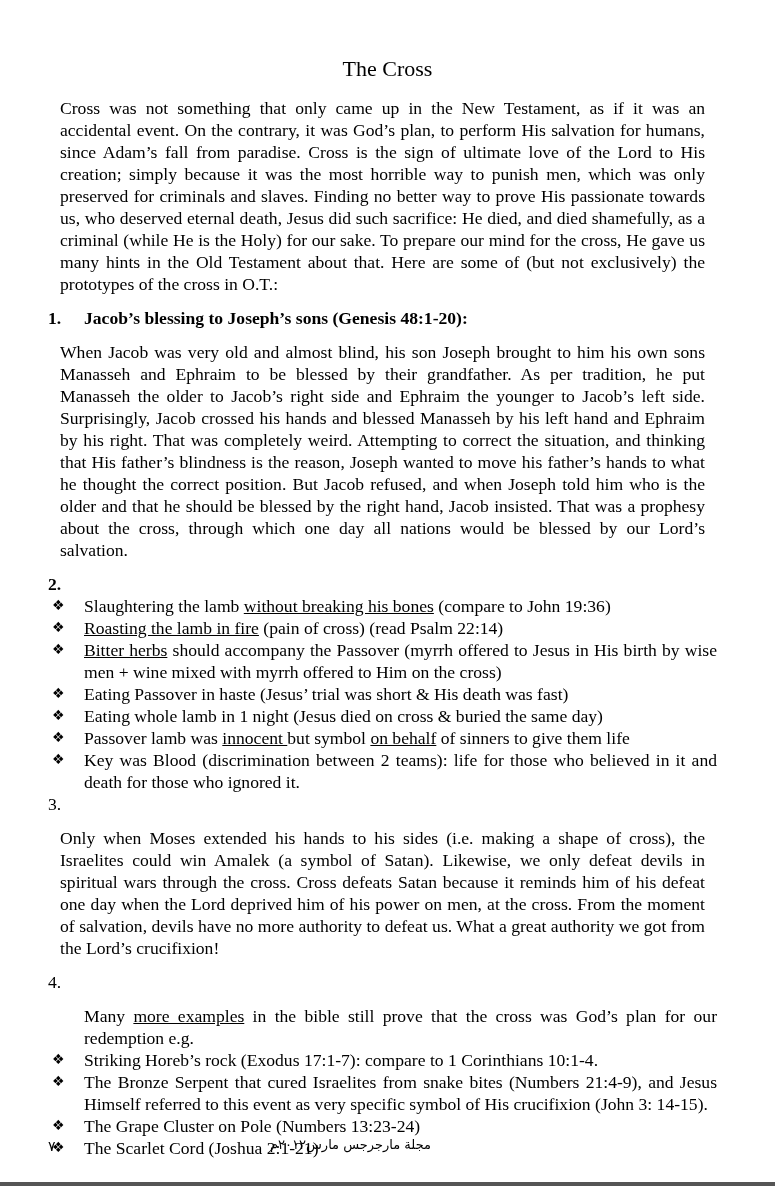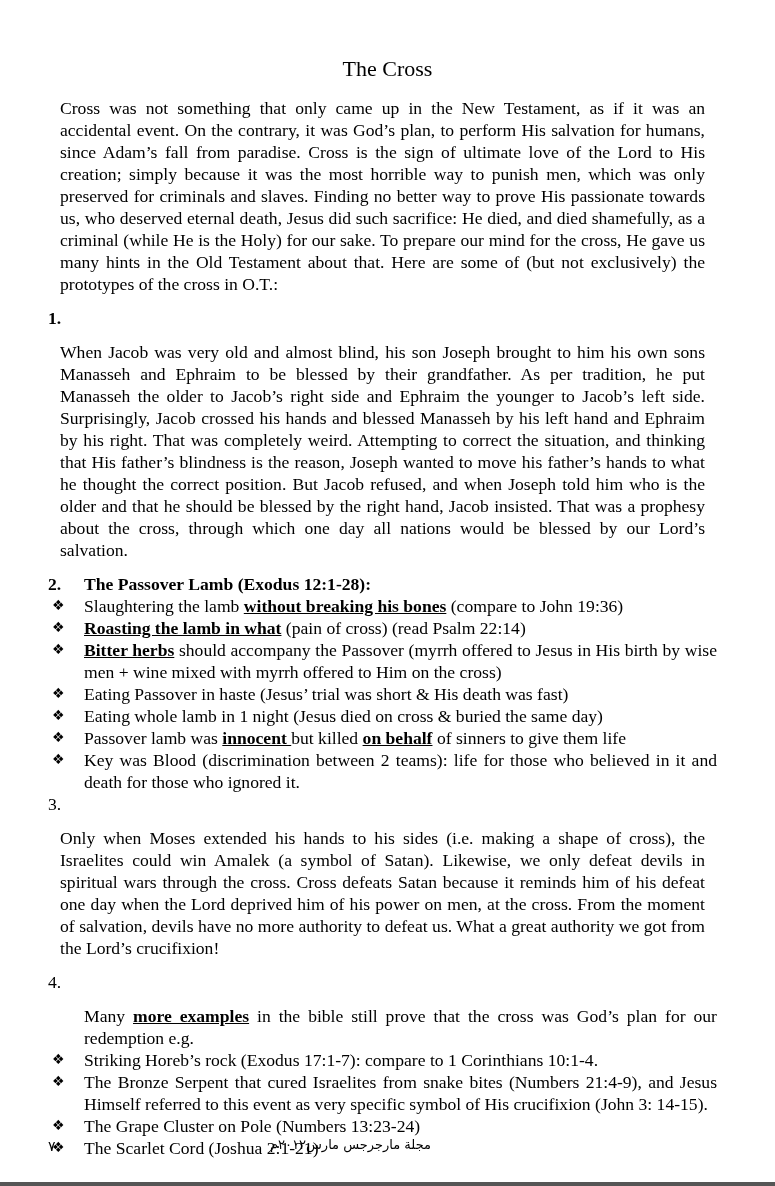--- a/index.html
+++ b/index.html
@@ -12,67 +12,67 @@
   .content { position:absolute; left:48px; top:85px; width:669px;
              font-size:17.6px; line-height:22px; }
   .para { text-align:justify; text-align-last:left; margin:12px; }
   .heading { display:flex; margin:0; }
   .heading .num { width:36px; flex:none; }
   .bold { font-weight:bold; }
   .bullets { margin:0; padding:0; list-style:none; }
   .bullets li { display:flex; }
   .bullets .mark { width:36px; flex:none; padding-left:4px; box-sizing:border-box; font-size:14px; }
   .bullets .txt { flex:1; text-align:justify; text-align-last:left; }
-  u { text-decoration:underline;font-weight:bold; }
+  u { text-decoration:underline; }
   .footer-num { position:absolute; left:48px; top:1138px; font-size:14px; font-family:"DejaVu Sans", sans-serif; }
   .footer-journal { position:absolute; left:270px; top:1137px; width:170px; text-align:left; direction:rtl;
                     font-size:13px; font-family:"DejaVu Sans", sans-serif; }
 </style>
 </head>
 <body>
 
 <div class="page">
   <div class="title">The Cross</div>
 
   <div class="content">
     <p class="para">Cross was not something that only came up in the New Testament, as if it was an accidental event. On the contrary, it was God’s plan, to perform His salvation for humans, since Adam’s fall from paradise. Cross is the sign of ultimate love of the Lord to His creation; simply because it was the most horrible way to punish men, which was only preserved for criminals and slaves. Finding no better way to prove His passionate towards us, who deserved eternal death, Jesus did such sacrifice: He died, and died shamefully, as a criminal (while He is the Holy) for our sake. To prepare our mind for the cross, He gave us many hints in the Old Testament about that. Here are some of (but not exclusively) the prototypes of the cross in O.T.:</p>
 
     <div class="heading bold">
       <span class="num">1.</span>
+      <span>Jacob’s blessing to Joseph’s sons (Genesis 48:1-20):</span>
     </div>
     <p class="para">When Jacob was very old and almost blind, his son Joseph brought to him his own sons Manasseh and Ephraim to be blessed by their grandfather. As per tradition, he put Manasseh the older to Jacob’s right side and Ephraim the younger to Jacob’s left side. Surprisingly, Jacob crossed his hands and blessed Manasseh by his left hand and Ephraim by his right. That was completely weird. Attempting to correct the situation, and thinking that His father’s blindness is the reason, Joseph wanted to move his father’s hands to what he thought the correct position. But Jacob refused, and when Joseph told him who is the older and that he should be blessed by the right hand, Jacob insisted. That was a prophesy about the cross, through which one day all nations would be blessed by our Lord’s salvation.</p>
 
     <div class="heading bold">
       <span class="num">2.</span>
-      <span>The Passover Lamb (Exodus 12:1-28):</span>
     </div>
     <ul class="bullets">
       <li>
         <span class="mark">❖</span>
         <span class="txt"><span>Slaughtering the lamb </span><u>without breaking his bones</u><span> (compare to John 19:36)</span></span>
       </li>
       <li>
         <span class="mark">❖</span>
-        <span class="txt"><u>Roasting the lamb in what</u><span> (pain of cross) (read Psalm 22:14)</span></span>
+        <span class="txt"><u>Roasting the lamb in fire</u><span> (pain of cross) (read Psalm 22:14)</span></span>
       </li>
       <li>
         <span class="mark">❖</span>
         <span class="txt"><u>Bitter herbs</u><span> should accompany the Passover (myrrh offered to Jesus in His birth by wise men + wine mixed with myrrh offered to Him on the cross)</span></span>
       </li>
       <li>
         <span class="mark">❖</span>
         <span class="txt">Eating Passover in haste (Jesus’ trial was short &amp; His death was fast)</span>
       </li>
       <li>
         <span class="mark">❖</span>
         <span class="txt">Eating whole lamb in 1 night (Jesus died on cross &amp; buried the same day)</span>
       </li>
       <li>
         <span class="mark">❖</span>
-        <span class="txt"><span>Passover lamb was </span><u>innocent </u><span>but killed </span><u>on behalf</u><span> of sinners to give them life</span></span>
+        <span class="txt"><span>Passover lamb was </span><u>innocent </u><span>but symbol </span><u>on behalf</u><span> of sinners to give them life</span></span>
       </li>
       <li>
         <span class="mark">❖</span>
         <span class="txt">Key was Blood (discrimination between 2 teams): life for those who believed in it and death for those who ignored it.</span>
       </li>
     </ul>
 
     <div class="heading">
       <span class="num">3.</span>
     </div>

